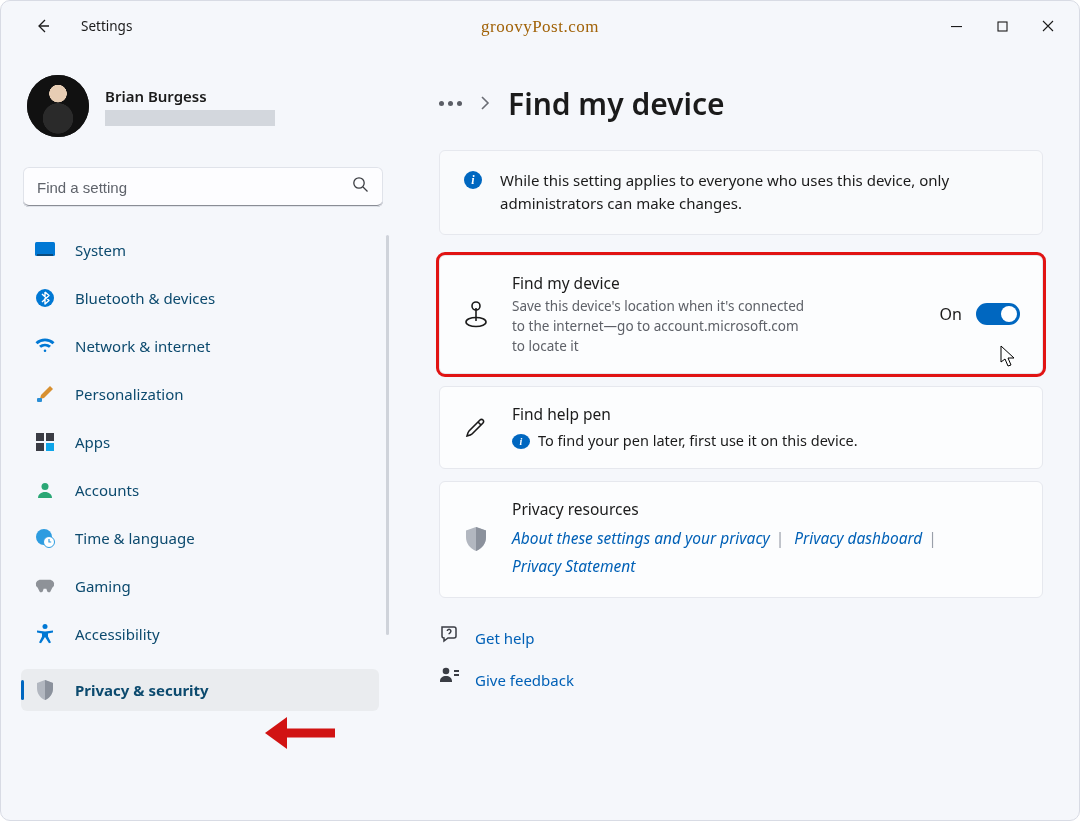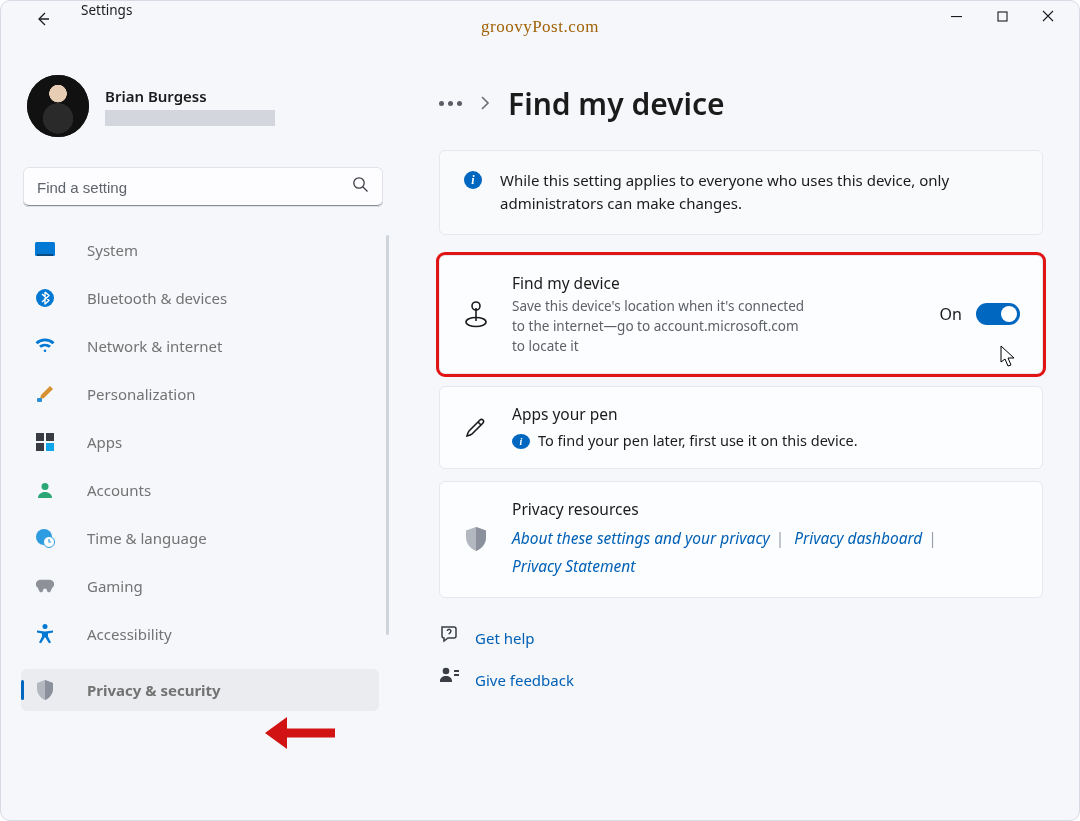--- a/index.html
+++ b/index.html
@@ -16,21 +16,21 @@
     background:#f5f7fb;
     border:1px solid #d8dbe4;
     border-radius:10px;
     position:relative;
     overflow:hidden;
   }
   
   .titlebar {
     height:50px;
     display:flex;
-    align-items:flex-start;
+    align-items:center;
     padding:0 8px 0 24px;
   }
   .back-btn {
     width:36px; height:36px;
     display:flex; align-items:center; justify-content:center;
     font-size:16px; color:#1b1b1b;
     border-radius:4px;
   }
   .title {
     margin-left:20px;
@@ -114,26 +114,26 @@
     color:#3b3d42;
   }
   
   .nav { position:relative; }
   .nav-scroll-indicator{
     position:absolute; right:-4px; top:6px; width:3px; height:400px;
     background:#cfd3da; border-radius:2px;
   }
   .nav-item{
     display:flex; align-items:center;
-    gap:32px;
+    gap:20px;
     height:42px;
     padding:0 10px 0 14px;
     margin:6px 6px 6px 0;
     border-radius:6px;
-    font-size:15px; color:#737373;
+    font-size:15px; color:#0c4a6e;
     position:relative;
   }
   .nav-item:last-child{ margin-top:14px;font-weight:bold;}
   .nav-item.selected{
     background:#eaecef;
   }
   .nav-item.selected::before{
     content:""; position:absolute; left:0; top:11px; bottom:11px;
     width:3px; background:#0067c0; border-radius:2px;
   }
@@ -422,21 +422,21 @@
 
 
       <div class="card">
         <div class="card-ico">
           <svg width="24" height="24" viewBox="0 0 24 24" fill="none" stroke="#1b1b1b" stroke-width="1.6">
               <path d="M3 21c1-4 2-5 2-5l11-11a2.1 2.1 0 113 3L8 19s-1 1-5 2z"></path>
               <path d="M14 7l3 3"></path>
             </svg>
         </div>
         <div class="card-body">
-          <div class="card-title">Apps your pen</div>
+          <div class="card-title">Find help pen</div>
           <div class="pen-sub">
             <div class="info-dot" style="width:15px;height:15px;font-size:10px;">i</div>
             <span>To find your pen later, first use it on this device.</span>
           </div>
         </div>
       </div>
 
       <div class="card">
         <div class="card-ico">
           <svg width="20" height="24" viewBox="0 0 20 24">

